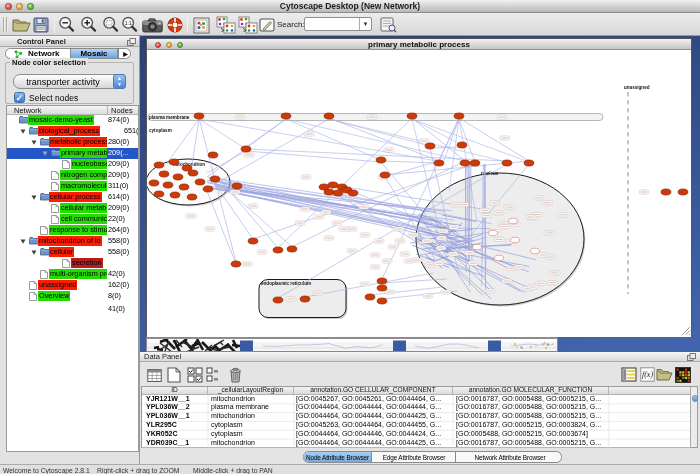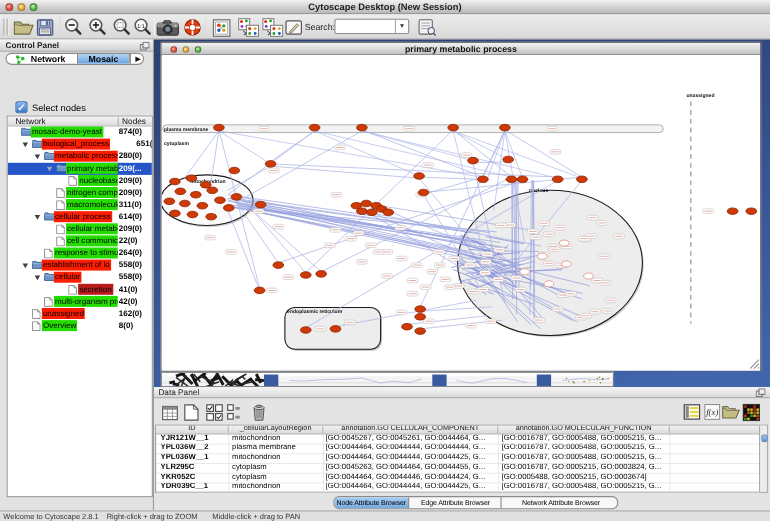--- a/index.html
+++ b/index.html
@@ -24,21 +24,21 @@
 .sep { position:absolute; top:3px; height:17px; width:1px; background:#b0b0b0; border-right:1px solid #f2f2f2;}
 .grip { position:absolute; left:3px; top:4px; width:1px; height:15px; border-left:1px solid #aaa; border-right:1px solid #eee;}
 #searchlbl { position:absolute; left:277px; top:6.5px; font-size:8px; color:#222; }
 #searchbox { position:absolute; left:304px; top:4px; width:68px; height:14px; background:#fff; border:1px solid #8e8e8e; border-radius:2px;}
 #searchdrop { position:absolute; right:0px; top:0px; width:12px; height:12px; border-left:1px solid #aaa; font-size:6px; color:#333; text-align:center; line-height:12px;}
 
 
 #cpanel { left:0; top:36px; width:140px; height:428px; background:#e2e2e2; border-right:1px solid #9a9a9a;}
 #cphead { position:absolute; left:0; top:0; width:139px; height:11px;
   background:linear-gradient(#f5f5f5,#d2d2d2); border-bottom:1px solid #a8a8a8;
-  font-size:7.5px; font-weight:bold; color:#222; line-height:11px; padding-left:5px;}
+  font-size:7.5px; font-weight:bold; color:#222; line-height:11px; padding-left:17px;}
 #cptabs { position:absolute; left:5px; top:12px; width:126px; height:11px; background:#fff;
   border:1px solid #8a8a8a; border-radius:5.5px; overflow:hidden; font-size:8px; font-weight:bold;}
 #cptabs .seg { position:absolute; top:0; height:100%; line-height:10px; text-align:center;}
 #mosaicseg { left:64px; width:48px; background:linear-gradient(#b4d4f2,#6aa4e2); border-left:1px solid #8a8a8a; border-right:1px solid #8a8a8a;}
 #arrowseg { left:112px; width:14px; font-size:6px; line-height:11px; color:#111; border-left:1px solid #8a8a8a; }
 .grpbox { position:absolute; left:5px; top:26px; width:129px; height:42px; border:1px solid #b2b2b2; border-radius:2px;}
 .grplegend { position:absolute; left:4px; top:-5px; background:#e2e2e2; padding:0 2px; font-size:7.5px; font-weight:bold; color:#111;}
 #combo { position:absolute; left:7px; top:11px; width:113px; height:15px; background:linear-gradient(#ffffff,#d6d6d6);
   border:1px solid #8e8e8e; border-radius:7px; font-size:9px; line-height:14px; text-align:center; color:#000; padding-right:13px;}
 #combobtn { position:absolute; right:-1px; top:-1px; width:13px; height:15px; border-radius:3px;
@@ -49,21 +49,21 @@
 #sellbl { position:absolute; left:15px; top:1px; font-size:8.5px; color:#000;}
 
 
 #tree { position:absolute; left:6px; top:69px; width:133px; height:347px; background:#fff; border:1px solid #9a9a9a; overflow:hidden;}
 #treehead { position:absolute; left:0; top:0; width:100%; height:9px; background:linear-gradient(#f4f4f4,#dcdcdc);
   border-bottom:1px solid #b4b4b4; font-size:7.5px; color:#111;}
 #treehead .c1 { position:absolute; left:7px; top:0; line-height:9px;}
 #treehead .c2 { position:absolute; left:100px; top:0; line-height:9px; border-left:1px solid #b4b4b4; padding-left:3px; width:32px;}
 .trow { position:absolute; left:0; width:133px; height:11px; font-size:7.3px; }
 .trow .lbl { position:absolute; top:0.5px; padding:0 1px; white-space:nowrap; overflow:hidden; line-height:10px; color:#000;}
-.trow .num { position:absolute; left:101px; top:0.5px; line-height:10px; color:#000; width:37px; overflow:hidden; white-space:nowrap;font-weight:bold;}
+.trow .num { position:absolute; left:101px; top:0.5px; line-height:10px; color:#000; width:37px; overflow:hidden; white-space:nowrap;}
 .selrowbg { position:absolute; left:0; width:133px; height:11px; background:#2456c8; }
 
 
 #desktop { left:140px; top:36px; width:560px; height:316px; background:linear-gradient(170deg,#2c4170 0%,#365090 45%,#4266ae 100%); overflow:hidden;}
 #netwin { position:absolute; left:6px; top:2px; width:546px; height:299px; background:#fff; border:1px solid #555;}
 #netwinbar { position:absolute; left:0; top:0; width:100%; height:11px;
   background:linear-gradient(#f2f2f2,#c4c4c4); border-bottom:1px solid #909090;}
 #netwinbar .title { width:100%; text-align:center; font-size:8px; font-weight:bold; color:#111; line-height:11px;}
 .tl2 { position:absolute; width:6px; height:6px; border-radius:50%; top:2.5px;}
 #canvas { position:absolute; left:0; top:12px; width:544px; height:286px; background:#fff; overflow:hidden;}
@@ -88,21 +88,21 @@
 #statusbar span { position:absolute; top:1.5px; }
 </style>
 </head>
 <body>
 <div id="app">
 
   <div id="titlebar" class="abs">
     <div class="tl r" style="left:5px;"></div>
     <div class="tl y" style="left:16px;"></div>
     <div class="tl g" style="left:27px;"></div>
-    <div class="title">Cytoscape Desktop (New Session)</div>
+    <div class="title">Cytoscape Desktop (New Network)</div>
   </div>
 
   <div id="toolbar" class="abs">
     <div class="grip"></div>
       <div class="grip" style="left:6px;"></div>
     <div id="tbicons">
         <svg class="abs" style="left:12px;top:5px;" width="19" height="14" viewBox="0 0 19 14">
           <path d="M1 4 L1 13 L15 13 L18 5 L4.5 5 L4 4 Z" fill="#c6bd85" stroke="#6e6844" stroke-width="1"></path>
           <path d="M1 4 L1 2 L6.5 2 L8 4 L14 4 L14 5" fill="#b5ac72" stroke="#6e6844" stroke-width="1"></path>
         </svg>
@@ -217,20 +217,24 @@
             <circle cx="2" cy="1.8" r="1.5" fill="#2ab62a"></circle>
             <circle cx="6.8" cy="3.2" r="1.5" fill="#2ab62a"></circle>
             <circle cx="3" cy="7" r="1.5" fill="#2ab62a"></circle>
             <path d="M2 1.8 L6.8 3.2 L3 7 Z" fill="none" stroke="#2ab62a" stroke-width="0.7"></path>
           </svg>
           <span style="position:absolute;left:22px;top:0;">Network</span>
         </div>
       <div class="seg" id="mosaicseg">Mosaic</div>
       <div class="seg" id="arrowseg">▶</div>
     </div>
+    <div class="grpbox">
+        <div class="grplegend">Node color selection</div>
+      <div id="combo">transporter activity<div id="combobtn">▲<br>▼</div></div>
+    </div>
     <div id="selrow">
         <div id="cbox">✓</div>
         <div id="sellbl">Select nodes</div>
       </div>
     <div id="tree">
       <div id="treehead">
           <span class="c1">Network</span>
           <span class="c2">Nodes</span>
         </div>
       <div id="treerows">
@@ -336,41 +340,41 @@
             <div class="num" style="color:#000;">264(0)</div>
           </div>
 <div class="trow" style="top:129.5px;">
             <svg class="abs" style="left:13px;top:3px;" width="6" height="5">
               <path d="M0.5 0.5 L5.5 0.5 L3 4.8 Z" fill="#404040"></path>
             </svg>
             <svg class="abs" style="left:22px;top:1.5px;" width="10" height="8" viewBox="0 0 10 8">
               <path d="M0.5 2 L0.5 7 L9.5 7 L9.5 1.5 L4.5 1.5 L3.7 0.5 L1 0.5 Z" fill="#6f94c8" stroke="#3c5f90" stroke-width="0.8"></path>
               <path d="M0.5 2.6 L9.5 2.6" stroke="#8fb2dd" stroke-width="0.9"></path>
             </svg>
-            <div class="lbl" style="left:31px;background:#ff1d00;max-width:69px;">establishment of lo</div>
+            <div class="lbl" style="left:31px;background:#ff1d00;max-width:69px;">mitochondrion of lo</div>
             <div class="num" style="color:#000;">558(0)</div>
           </div>
 <div class="trow" style="top:140.5px;">
             <svg class="abs" style="left:24px;top:3px;" width="6" height="5">
               <path d="M0.5 0.5 L5.5 0.5 L3 4.8 Z" fill="#404040"></path>
             </svg>
             <svg class="abs" style="left:33px;top:1.5px;" width="10" height="8" viewBox="0 0 10 8">
               <path d="M0.5 2 L0.5 7 L9.5 7 L9.5 1.5 L4.5 1.5 L3.7 0.5 L1 0.5 Z" fill="#6f94c8" stroke="#3c5f90" stroke-width="0.8"></path>
               <path d="M0.5 2.6 L9.5 2.6" stroke="#8fb2dd" stroke-width="0.9"></path>
             </svg>
             <div class="lbl" style="left:42px;background:#ff1d00;max-width:58px;">cellular</div>
             <div class="num" style="color:#000;">558(0)</div>
           </div>
 <div class="trow" style="top:151.5px;">
             <svg class="abs" style="left:55px;top:1px;" width="8" height="9" viewBox="0 0 8 9">
               <path d="M0.5 0.5 L5.2 0.5 L7.5 2.6 L7.5 8.5 L0.5 8.5 Z" fill="#fff" stroke="#808080" stroke-width="0.8"></path>
               <path d="M5.2 0.5 L5.2 2.6 L7.5 2.6" fill="none" stroke="#808080" stroke-width="0.7"></path>
             </svg>
             <div class="lbl" style="left:64px;background:#b91c1c;max-width:36px;">secretion</div>
-            <div class="num" style="color:#000;">41(0)</div>
+            <div class="num" style="color:#000;margin-top:46px;">41(0)</div>
           </div>
 <div class="trow" style="top:162.5px;">
             <svg class="abs" style="left:33px;top:1px;" width="8" height="9" viewBox="0 0 8 9">
               <path d="M0.5 0.5 L5.2 0.5 L7.5 2.6 L7.5 8.5 L0.5 8.5 Z" fill="#fff" stroke="#808080" stroke-width="0.8"></path>
               <path d="M5.2 0.5 L5.2 2.6 L7.5 2.6" fill="none" stroke="#808080" stroke-width="0.7"></path>
             </svg>
             <div class="lbl" style="left:42px;background:#24dc00;max-width:58px;">multi-organism pro</div>
             <div class="num" style="color:#000;">42(0)</div>
           </div>
 <div class="trow" style="top:173.5px;">

